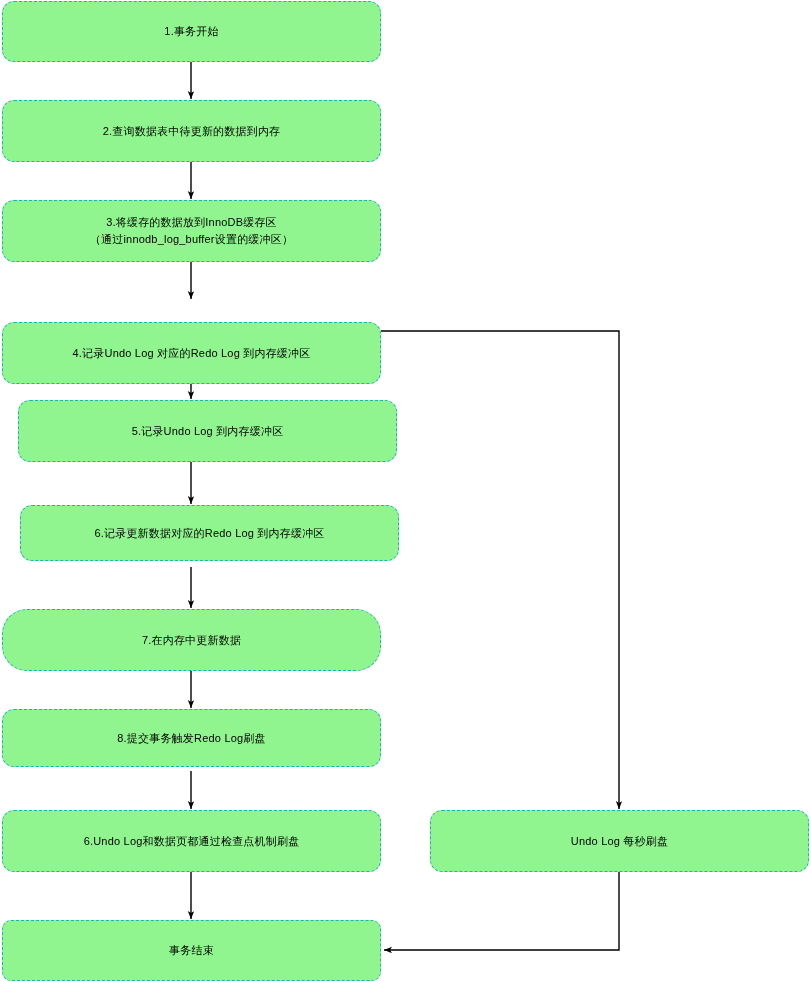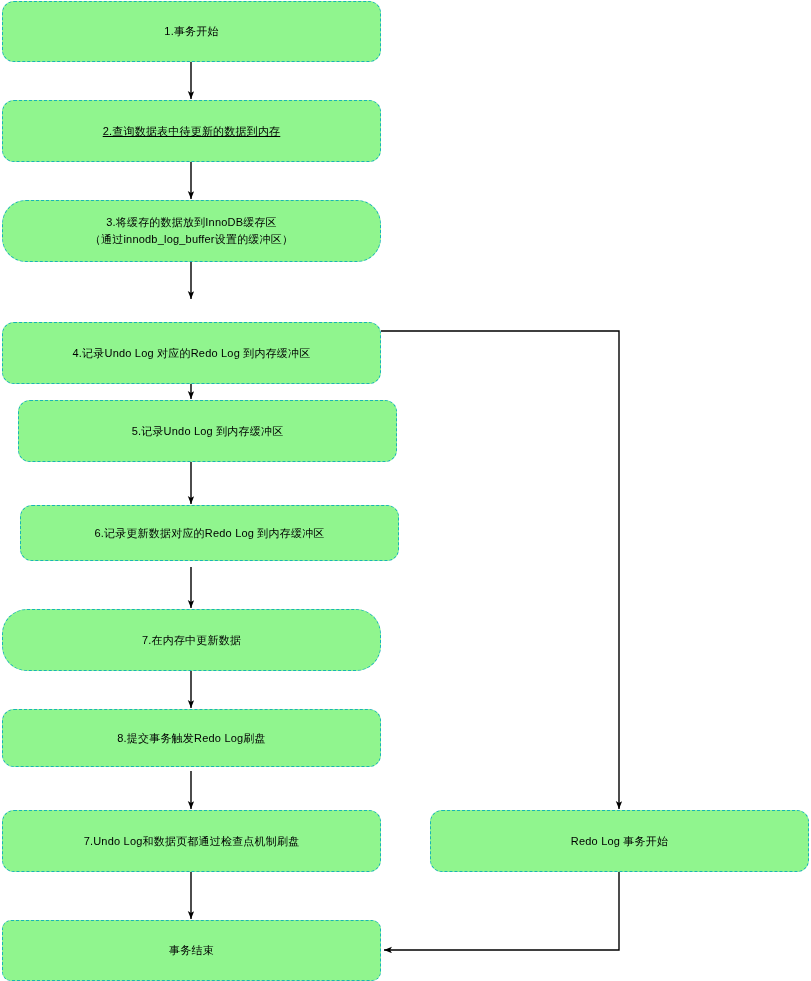--- a/index.html
+++ b/index.html
@@ -88,25 +88,25 @@
 
     <path class="edge-line" d="M381,331 L619,331 L619,809" marker-end="url(#arrowhead)"></path>
 
     <path class="edge-line" d="M619,872 L619,950 L384,950" marker-end="url(#arrowhead)"></path>
   </svg>
 
   <div class="node" style="left:2px; top:1px; width:379px; height:61px;">
     <span class="node-label">1.事务开始</span>
   </div>
 
-  <div class="node" style="left:2px; top:100px; width:379px; height:62px;text-decoration:underline;">
+  <div class="node" style="left:2px; top:100px; width:379px; height:62px;">
     <span class="node-label">2.查询数据表中待更新的数据到内存</span>
   </div>
 
-  <div class="node" style="left:2px; top:200px; width:379px; height:62px;border-radius:24px;">
+  <div class="node" style="left:2px; top:200px; width:379px; height:62px;">
     <span class="node-label">3.将缓存的数据放到InnoDB缓存区
 （通过innodb_log_buffer设置的缓冲区）</span>
   </div>
 
   <div class="node" style="left:2px; top:300px; width:379px; height:62px;margin-top:22px;">
     <span class="node-label">4.记录Undo Log 对应的Redo Log 到内存缓冲区</span>
   </div>
 
   <div class="node" style="left:18px; top:400px; width:379px; height:62px;">
     <span class="node-label">5.记录Undo Log 到内存缓冲区</span>
@@ -118,24 +118,24 @@
 
   <div class="node" style="left:2px; top:609px; width:379px; height:62px;border-radius:25px;">
     <span class="node-label">7.在内存中更新数据</span>
   </div>
 
   <div class="node" style="left:2px; top:709px; width:379px; height:58px;">
     <span class="node-label">8.提交事务触发Redo Log刷盘</span>
   </div>
 
   <div class="node" style="left:2px; top:810px; width:379px; height:62px;">
-    <span class="node-label">7.Undo Log和数据页都通过检查点机制刷盘</span>
+    <span class="node-label">6.Undo Log和数据页都通过检查点机制刷盘</span>
   </div>
 
   <div class="node" style="left:2px; top:920px; width:379px; height:61px;border-radius:9px;">
     <span class="node-label">事务结束</span>
   </div>
 
   <div class="node" style="left:430px; top:810px; width:379px; height:62px;">
-    <span class="node-label">Redo Log 事务开始</span>
+    <span class="node-label">Undo Log 每秒刷盘</span>
   </div>
 
 </div>
 
 </body></html>

